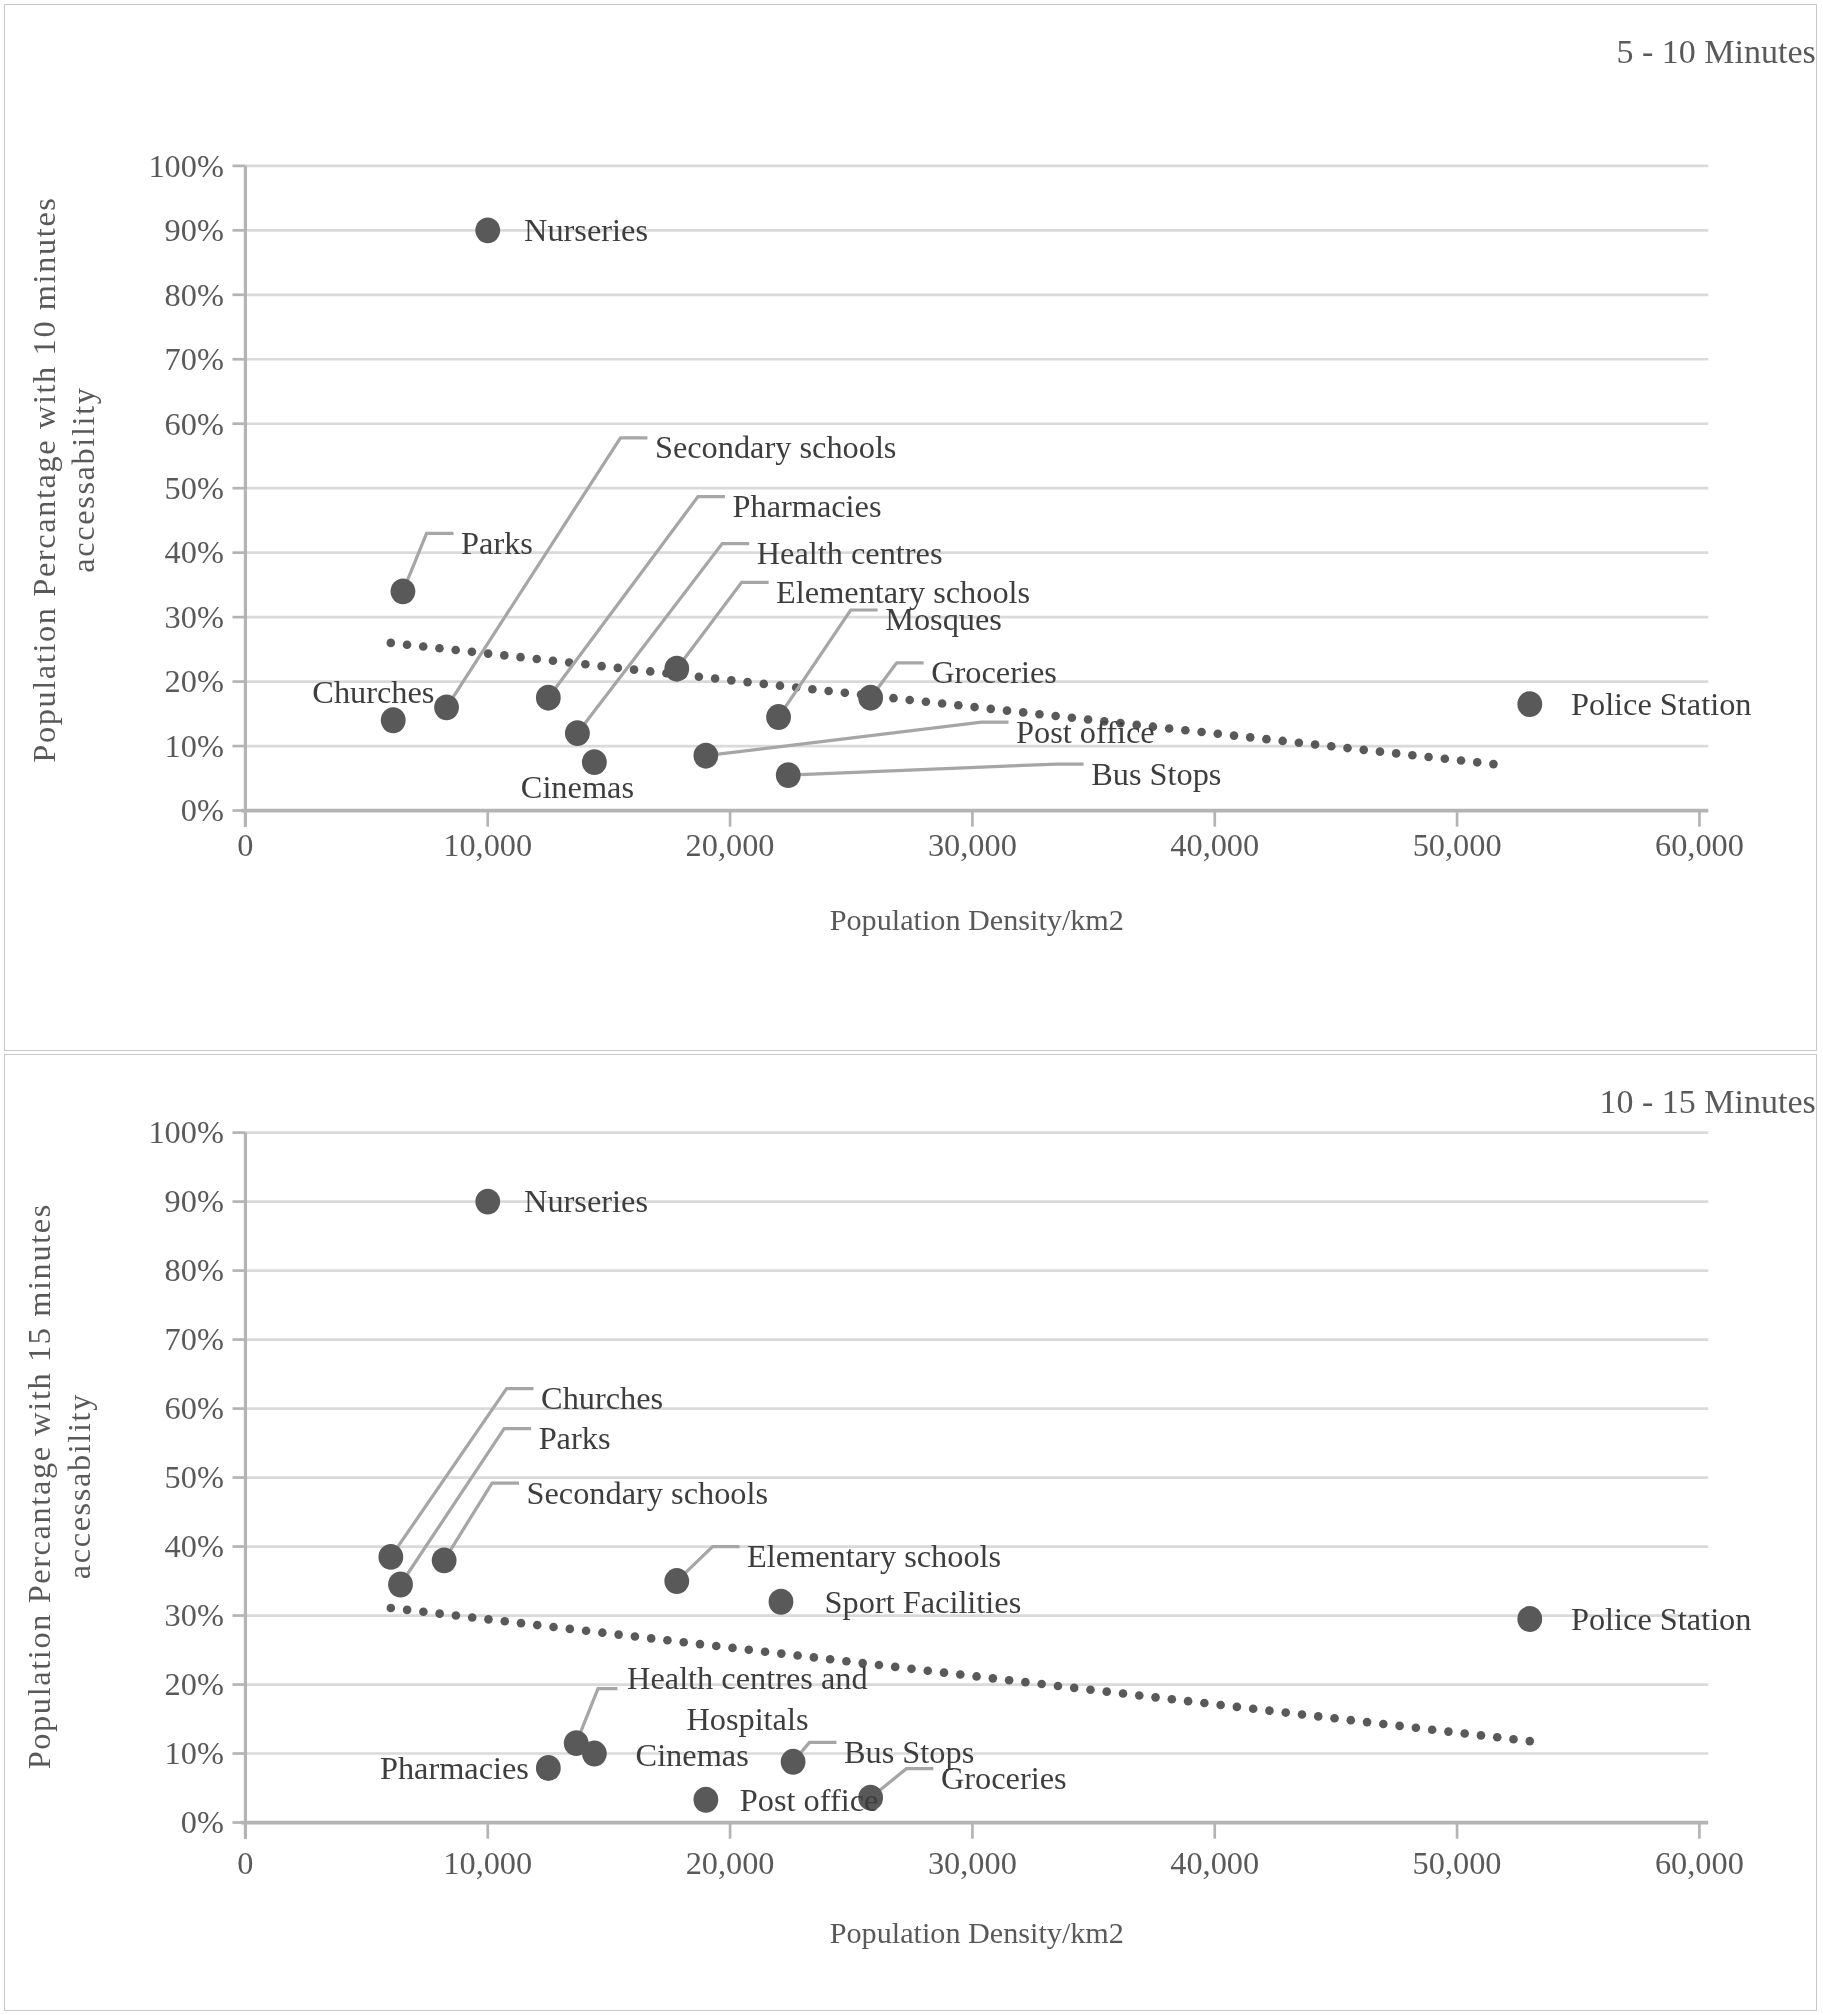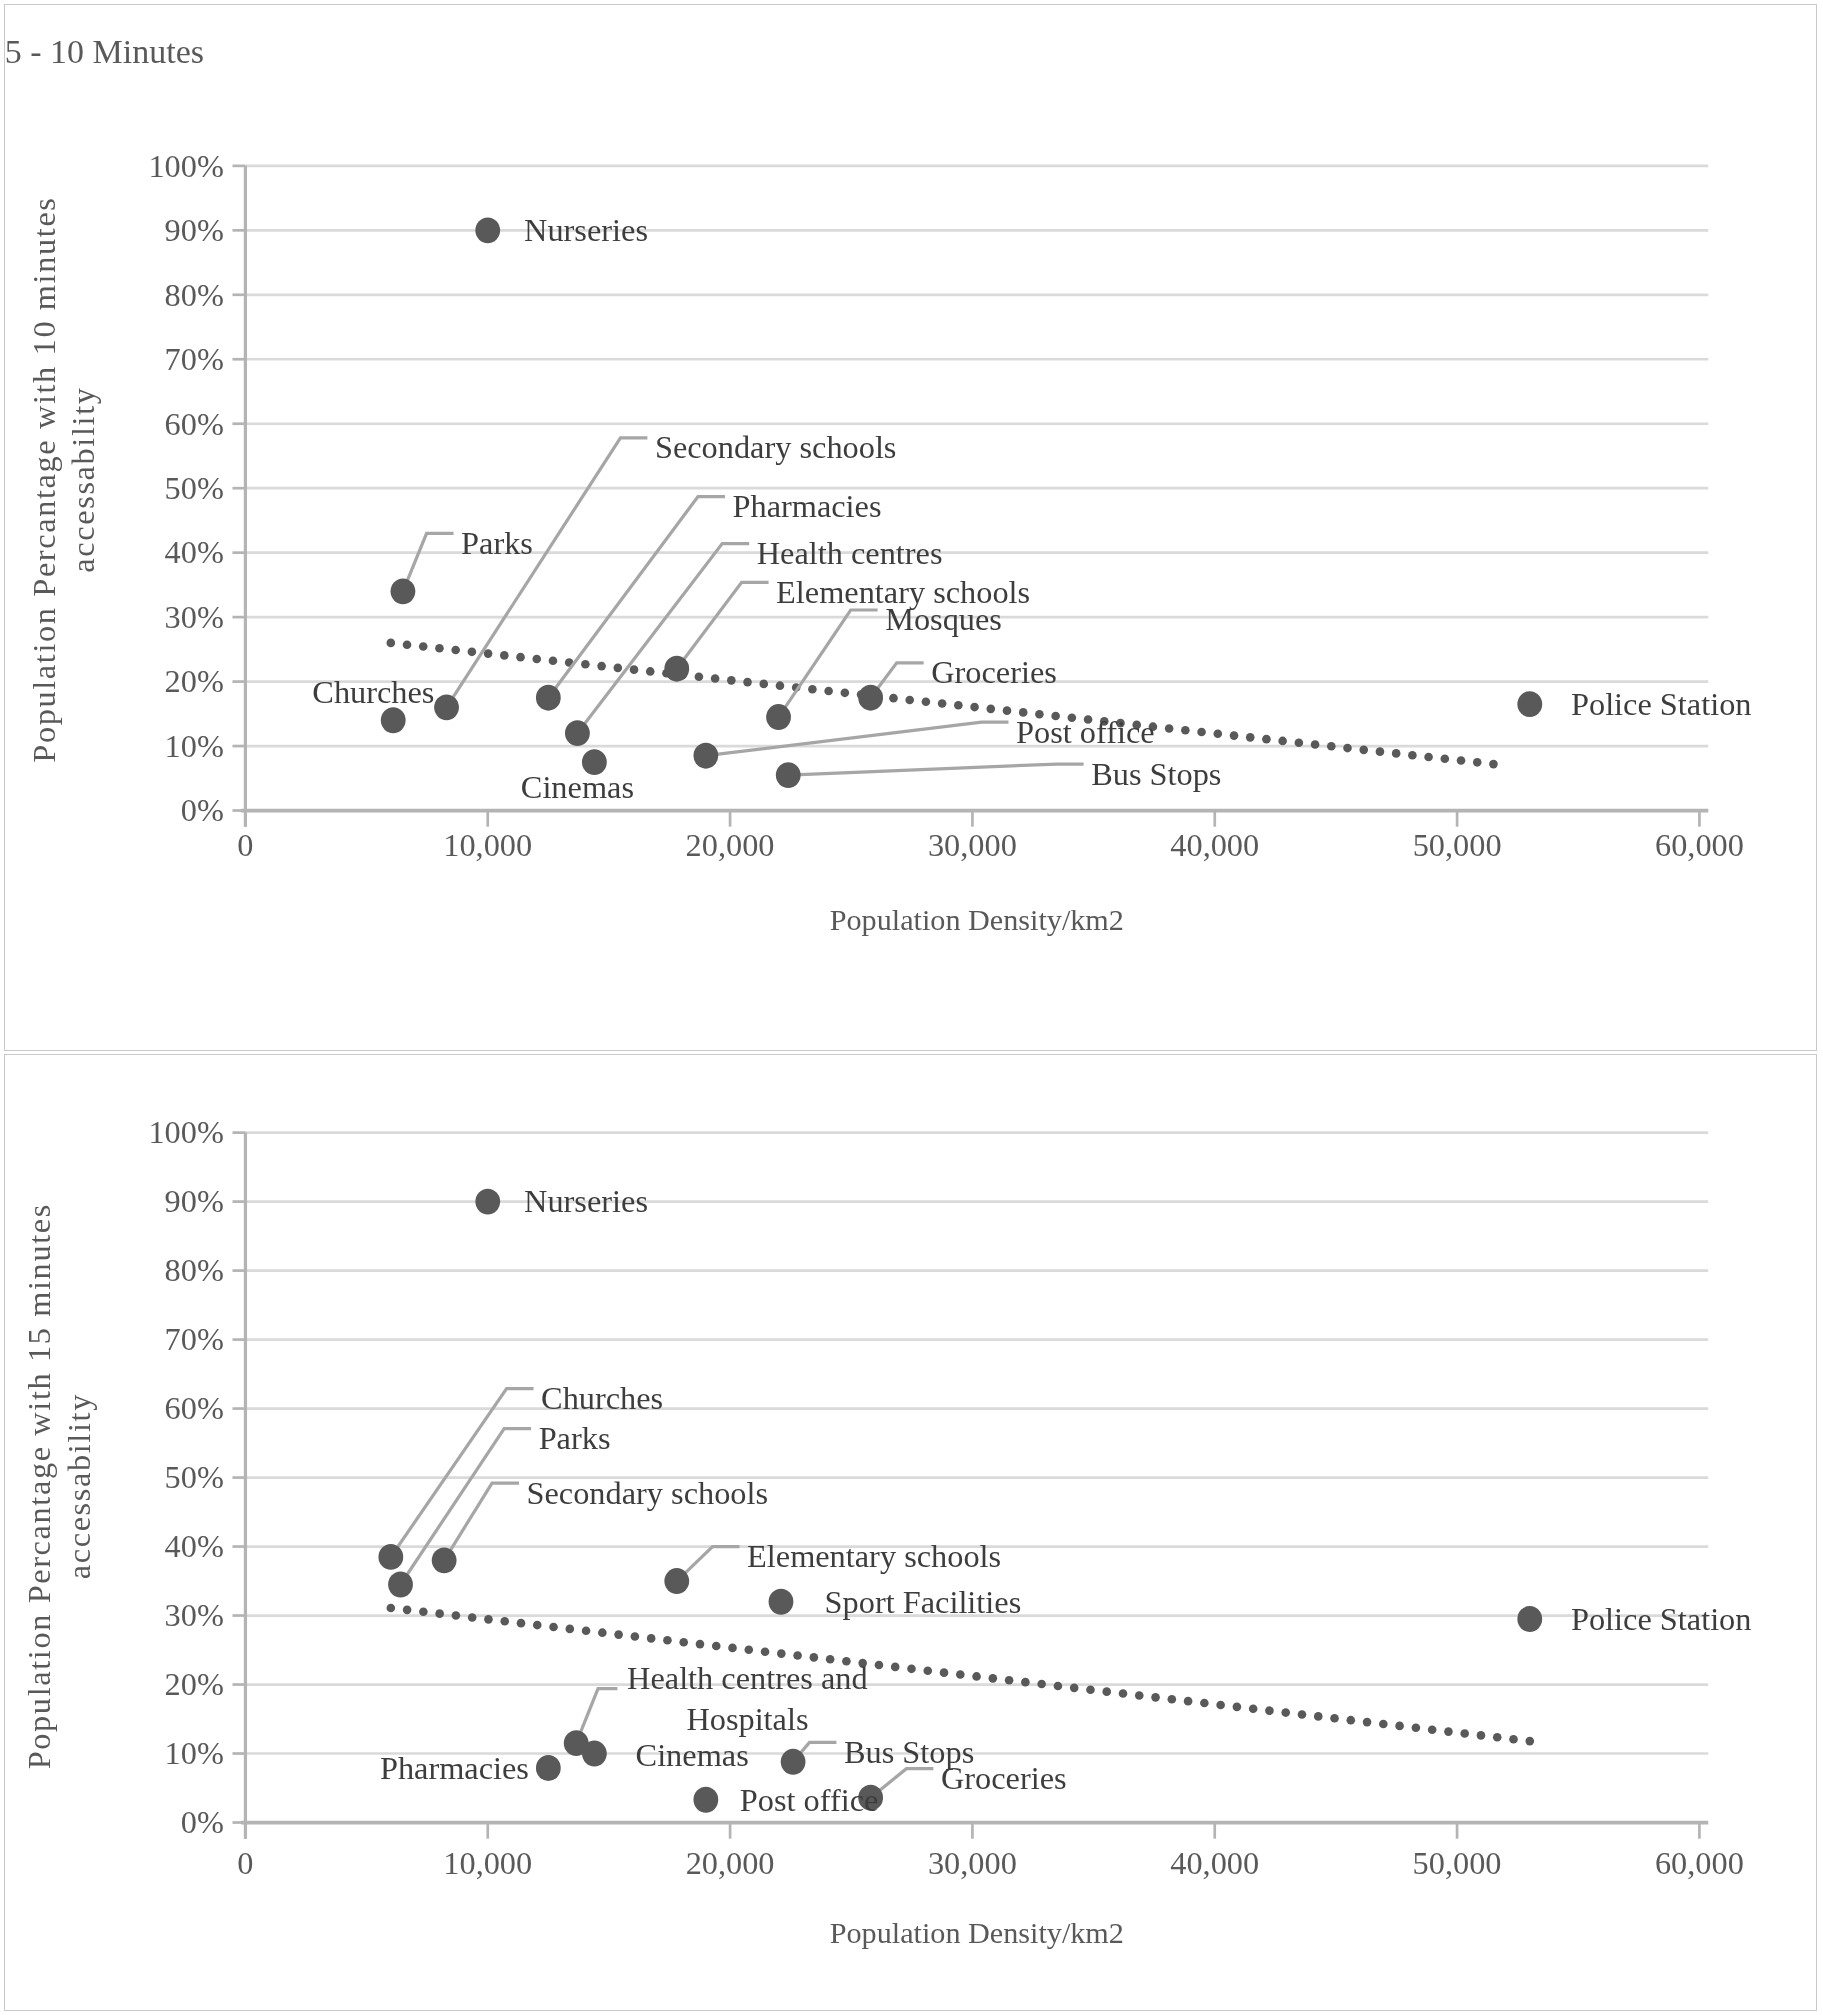--- a/index.html
+++ b/index.html
@@ -2,21 +2,21 @@
 <html style="font-size:8.6px"><head>
 <meta charset="utf-8">
 <style>
   html,body{margin:0;padding:0;background:#ffffff;}
   .page{position:relative;width:1823px;height:2015px;background:#ffffff;
         font-family:"Liberation Serif","DejaVu Serif",serif;}
   .panel{position:absolute;left:3.8px;width:1813px;background:#ffffff;
          border:1.6px solid #c9c9c9;box-sizing:border-box;}
   #panel0{top:3.8px;height:1047px;}
   #panel1{top:1054px;height:957px;}
-  .chart-title{position:absolute;top:28px;left:0;right:0;text-align:left;
+  .chart-title{position:absolute;top:28px;left:0;right:0;text-align:right;
                font-size:34px;color:#595959;}
   .chart-svg{position:absolute;top:0;left:0;}
 </style>
 </head>
 <body>
 
 <div class="page">
   <section class="panel" id="panel0">
     <svg id="chart0" class="chart-svg" width="1810" height="1044" viewBox="0 0 3358 1936">
         <line x1="446" y1="1374.4" x2="3160" y2="1374.4" stroke="#dadada" stroke-width="5"></line>
@@ -329,15 +329,16 @@
         <text x="1154.12" y="1176.48" font-size="60" fill="#3d3d3d" text-anchor="start" font-family="&quot;Liberation Serif&quot;,&quot;DejaVu Serif&quot;,serif">Health centres and</text>
         <text x="1264.12" y="1252.48" font-size="60" fill="#3d3d3d" text-anchor="start" font-family="&quot;Liberation Serif&quot;,&quot;DejaVu Serif&quot;,serif">Hospitals</text>
         <text x="1169.856" y="1318.56" font-size="60" fill="#3d3d3d" text-anchor="start" font-family="&quot;Liberation Serif&quot;,&quot;DejaVu Serif&quot;,serif">Cinemas</text>
         <text x="1376.672" y="949.92" font-size="60" fill="#3d3d3d" text-anchor="start" font-family="&quot;Liberation Serif&quot;,&quot;DejaVu Serif&quot;,serif">Elementary schools</text>
         <text x="1363.184" y="1403.04" font-size="60" fill="#3d3d3d" text-anchor="start" font-family="&quot;Liberation Serif&quot;,&quot;DejaVu Serif&quot;,serif">Post office</text>
         <text x="1520.544" y="1034.4" font-size="60" fill="#3d3d3d" text-anchor="start" font-family="&quot;Liberation Serif&quot;,&quot;DejaVu Serif&quot;,serif">Sport Facilities</text>
         <text x="1556.512" y="1313.44" font-size="60" fill="#3d3d3d" text-anchor="start" font-family="&quot;Liberation Serif&quot;,&quot;DejaVu Serif&quot;,serif">Bus Stops</text>
         <text x="1736.352" y="1362.08" font-size="60" fill="#3d3d3d" text-anchor="start" font-family="&quot;Liberation Serif&quot;,&quot;DejaVu Serif&quot;,serif">Groceries</text>
         <text x="2905.312" y="1066.4" font-size="60" fill="#3d3d3d" text-anchor="start" font-family="&quot;Liberation Serif&quot;,&quot;DejaVu Serif&quot;,serif">Police Station</text>
       </svg>
+    <div class="chart-title">10 - 15 Minutes</div>
   </section>
 </div>
 
 
 </body></html>

